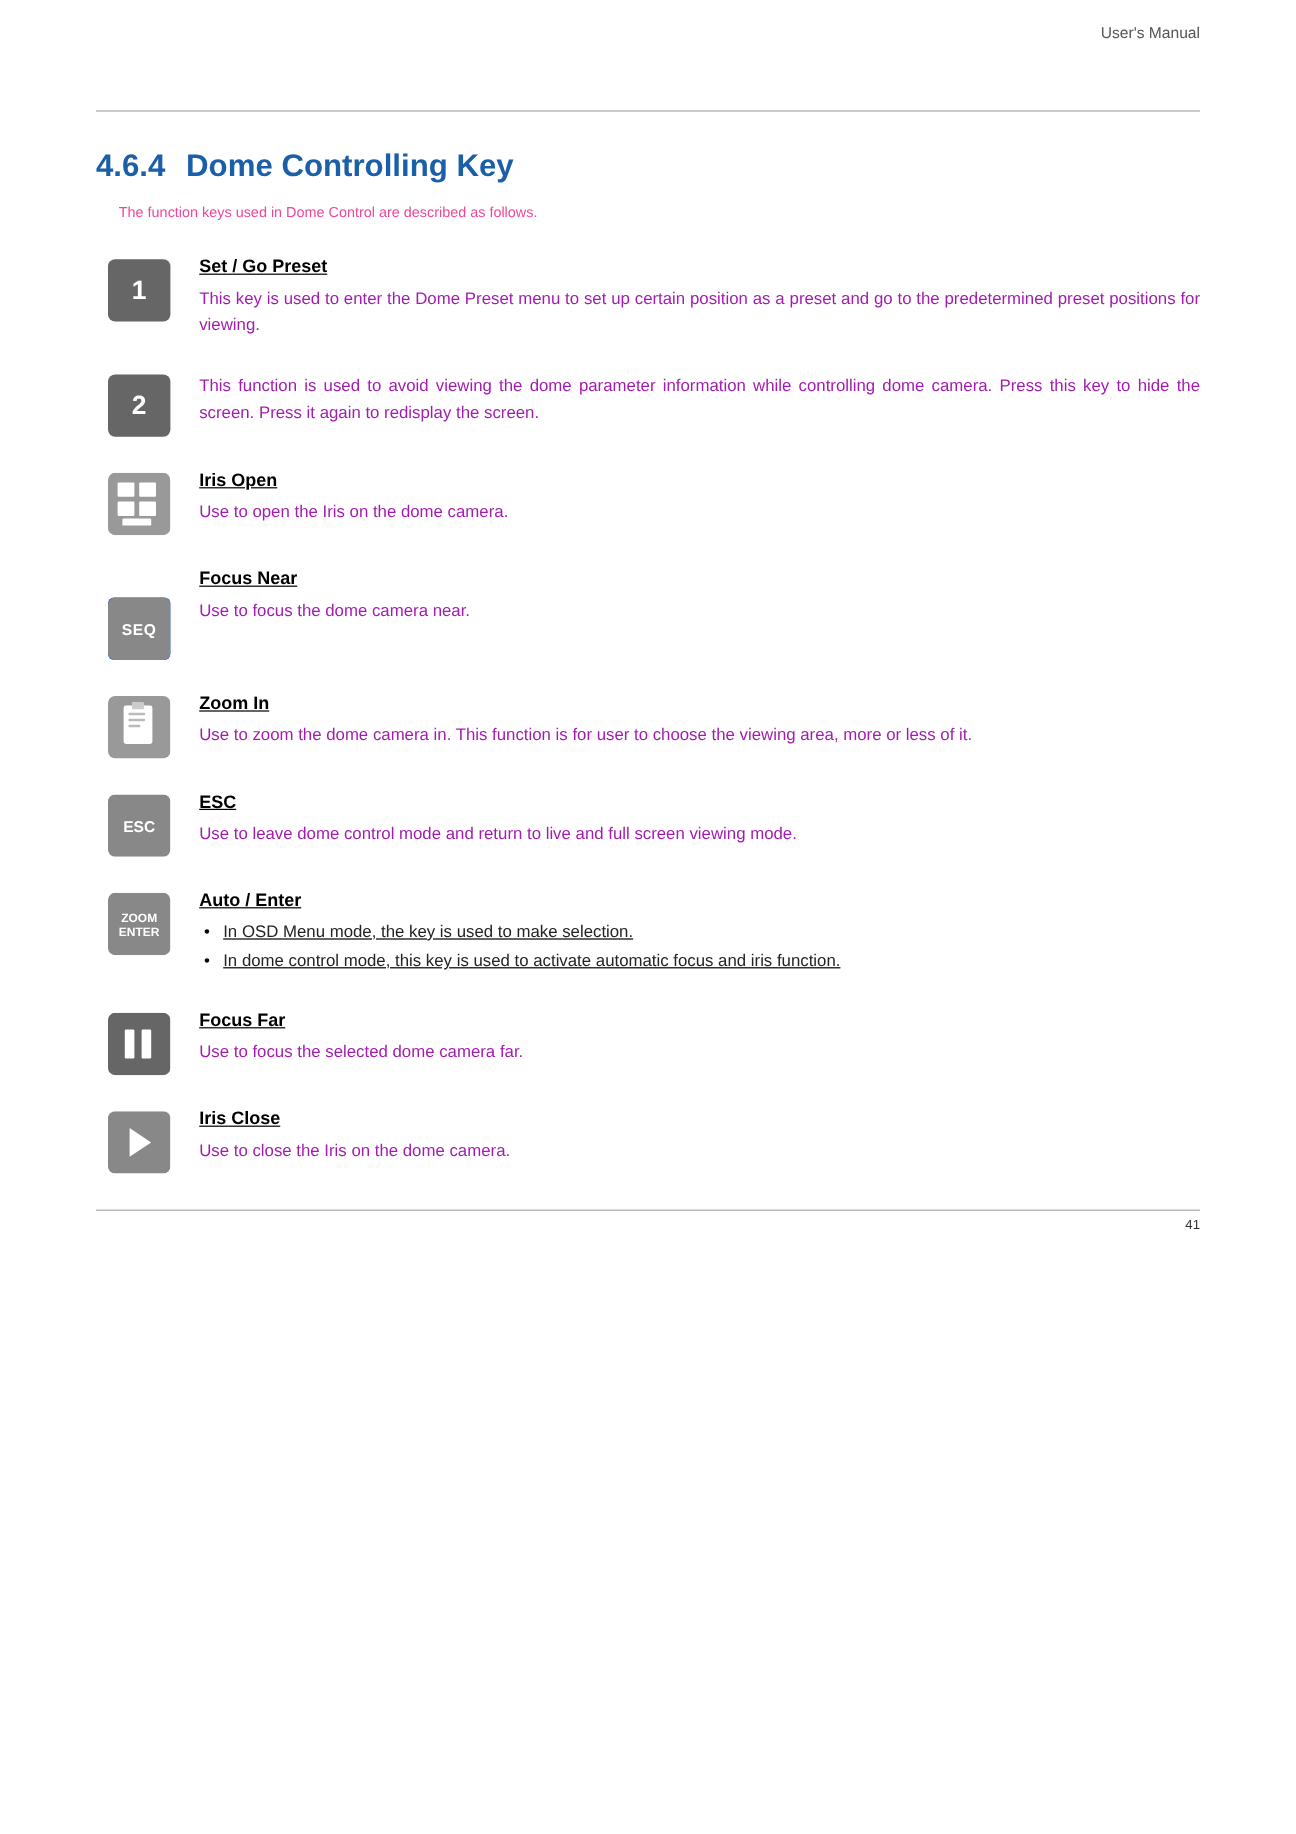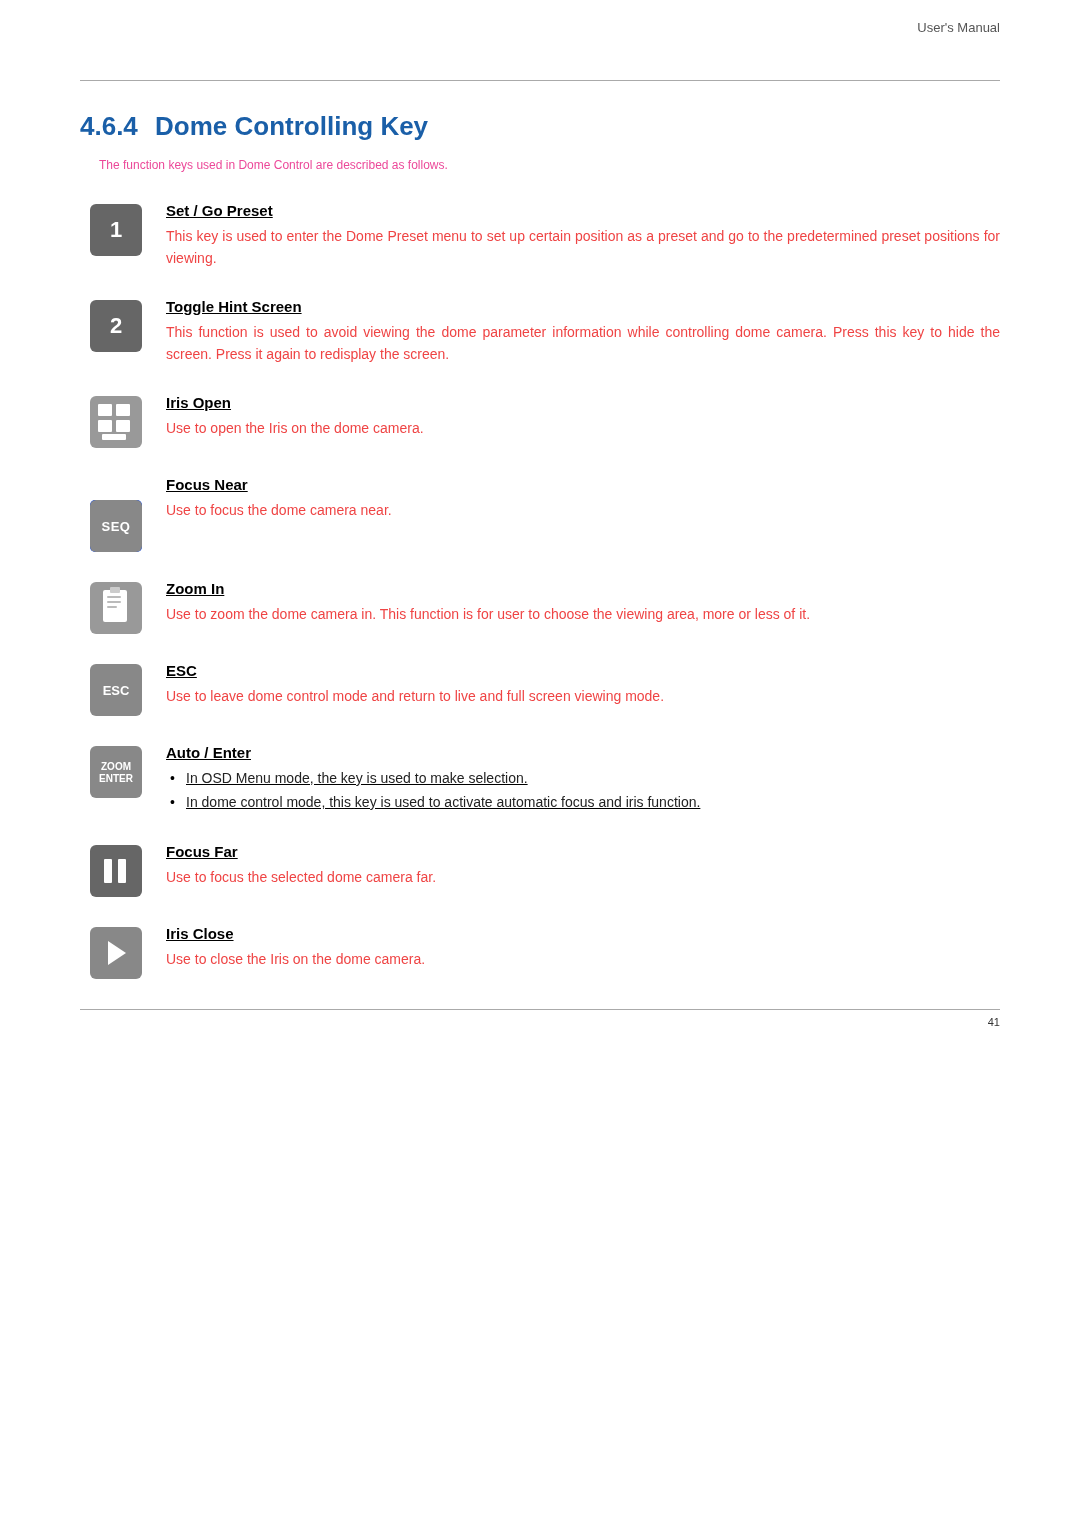--- a/index.html
+++ b/index.html
@@ -5,21 +5,21 @@
     * { margin: 0; padding: 0; box-sizing: border-box; }
     body {
       font-family: Arial, sans-serif;
       background: #fff;
       color: #000;
       width: 1080px;
       min-height: 1528px;
       position: relative;
     }
     .page-container {
-      padding: 40px 80px 60px 80px;
+      padding: 52px 80px 60px 80px;
       position: relative;
     }
     .header-bar {
       position: absolute;
       top: 20px;
       right: 80px;
       font-size: 13px;
       color: #555;
     }
     .top-divider {
@@ -80,21 +80,21 @@
     }
     .key-title {
       font-size: 15px;
       font-weight: bold;
       text-decoration: underline;
       margin-bottom: 6px;
       color: #000;
     }
     .key-desc {
       font-size: 14px;
-      color: #ef4444;
+      color: #a21caf;
       line-height: 1.6;
       text-align: justify;
     }
     .bullet-list {
       margin-top: 4px;
       margin-left: 0;
       list-style: none;
       text-decoration: underline;
     }
     .bullet-list li {
@@ -146,21 +146,20 @@
       <div class="key-entry">
         <div class="key-icon numbered">1</div>
         <div class="key-content">
           <div class="key-title">Set / Go Preset</div>
           <p class="key-desc">This key is used to enter the Dome Preset menu to set up certain position as a preset and go to the predetermined preset positions for viewing.</p>
         </div>
       </div>
       <div class="key-entry">
         <div class="key-icon numbered">2</div>
         <div class="key-content">
-          <div class="key-title">Toggle Hint Screen</div>
           <p class="key-desc">This function is used to avoid viewing the dome parameter information while controlling dome camera. Press this key to hide the screen. Press it again to redisplay the screen.</p>
         </div>
       </div>
       <div class="key-entry">
         <div class="key-icon">
           <svg width="52" height="52" viewBox="0 0 52 52" xmlns="http://www.w3.org/2000/svg">
       <rect width="52" height="52" rx="6" fill="#999"></rect>
       <rect x="8" y="8" width="14" height="12" rx="1" fill="#fff"></rect>
       <rect x="26" y="8" width="14" height="12" rx="1" fill="#fff"></rect>
       <rect x="8" y="24" width="14" height="12" rx="1" fill="#fff"></rect>

